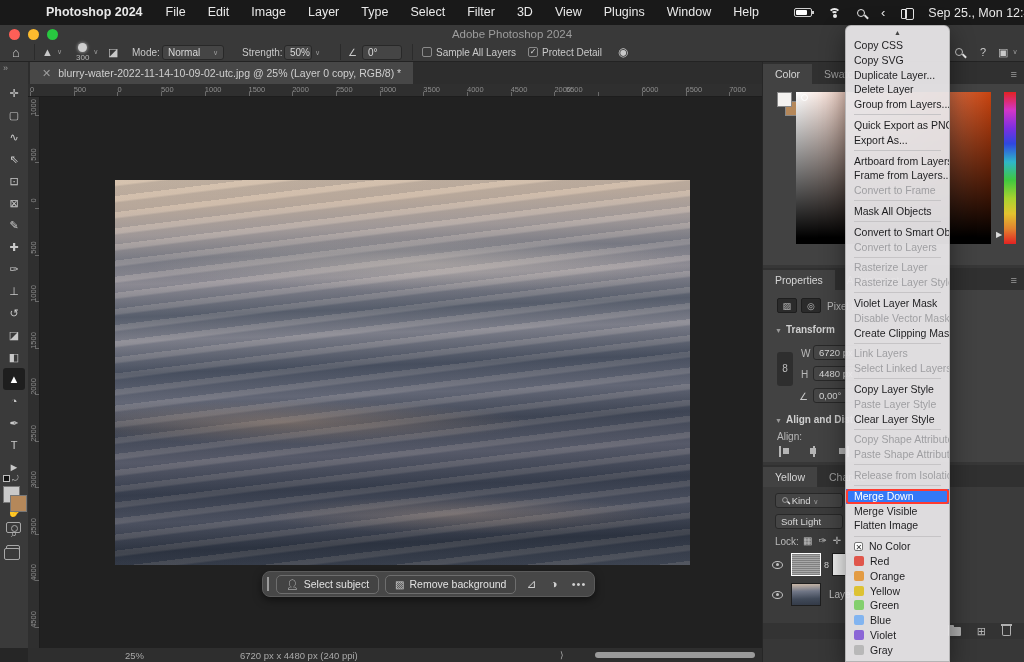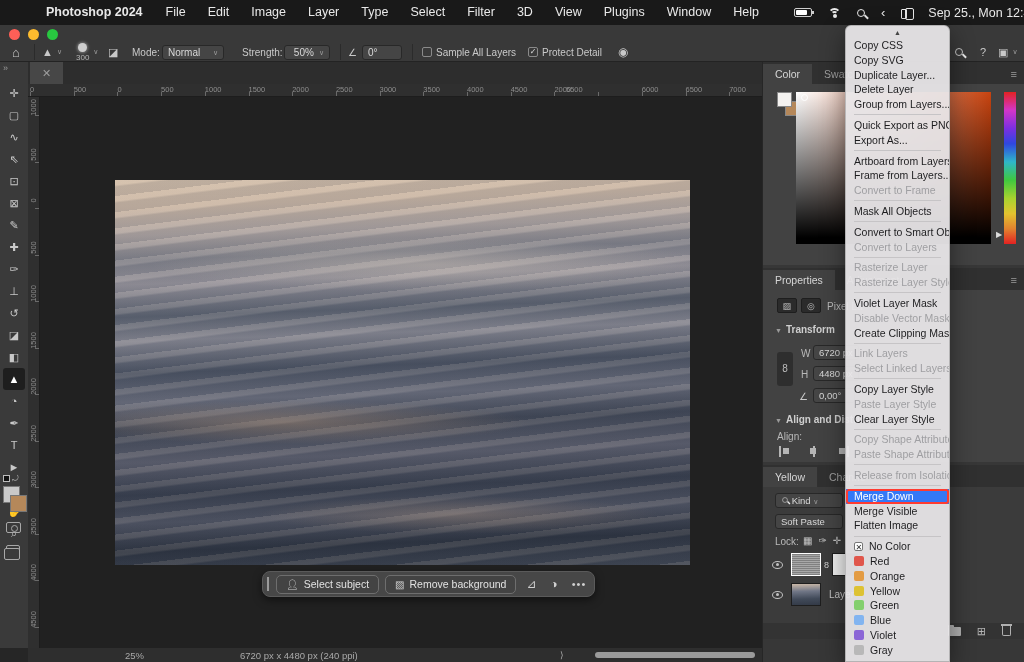--- a/index.html
+++ b/index.html
@@ -232,20 +232,21 @@
       <span class="clock">Sep 25., Mon 12:47</span>
     </span>
   </div>
 
   <div class="titlebar abs">
     <span class="lights">
       <span class="light" style="background:#ff5f57"></span>
       <span class="light" style="background:#febc2e"></span>
       <span class="light" style="background:#28c840"></span>
     </span>
+    <span class="win-title">Adobe Photoshop 2024</span>
   </div>
 
   <div class="optionsbar abs">
     <span class="ob" style="left:12px">
         <span class="glyph" style="font-size:13px">⌂</span>
       </span>
     <span class="ob-sep" style="left:34px"></span>
     <span class="ob" style="left:42px">
         <span class="glyph" style="font-size:11px">▲</span>
         <span class="dd">∨</span>
@@ -262,21 +263,21 @@
       </span>
     <span class="ob" style="left:132px">Mode:</span>
     <span class="ob" style="left:162px">
         <span class="field" style="width:62px; justify-content:space-between">
           <span>Normal</span>
           <span class="dd">∨</span>
         </span>
       </span>
     <span class="ob" style="left:242px">Strength:</span>
     <span class="ob" style="left:284px">
-        <span class="field" style="width:46px; justify-content:flex-end">
+        <span class="field" style="width:28px; justify-content:space-between">
           <span>50%</span>
           <span class="dd">∨</span>
         </span>
       </span>
     <span class="ob-sep" style="left:340px"></span>
     <span class="ob" style="left:348px">
         <span class="glyph" style="font-size:10px">∠</span>
       </span>
     <span class="ob" style="left:362px">
         <span class="field" style="width:40px">
@@ -303,20 +304,21 @@
       </span>
     <span class="ob" style="left:998px">
         <span class="glyph" style="font-size:11px">▣</span>
         <span class="dd">∨</span>
       </span>
   </div>
 
   <div class="tabbar abs">
     <span class="doctab">
       <span class="x">✕</span>
+      <span>blurry-water-2022-11-14-10-09-02-utc.jpg @ 25% (Layer 0 copy, RGB/8) *</span>
     </span>
   </div>
 
   <div class="toolstrip abs">
     <span class="ts-collapse">»</span>
     <div class="tools" id="tools">
         <div class="tool">✛</div>
         <div class="tool">▢</div>
         <div class="tool">∿</div>
         <div class="tool">⇖</div>
@@ -484,21 +486,21 @@
       </div>
     </div>
 
     <div class="pgroup" style="top:403px">
       <div class="ptabs">
         <span class="ptab on">Yellow</span>
         <span class="ptab">Channe</span>
       </div>
       <div class="layersbody">
         <span class="abs tf" style="left:12px; top:6px; width:68px"><span class="lens" style="display:inline-block;transform:scale(.7);border-color:#bbb"></span> <span>Kind</span> <span class="dd">∨</span></span>
-        <span class="abs tf" style="left:12px; top:27px; width:68px">Soft Paste</span>
+        <span class="abs tf" style="left:12px; top:27px; width:68px">Soft Light</span>
         <span class="abs" style="left:12px; top:49px; color:#b9b9b9">Lock:</span>
         <span class="abs" style="left:40px; top:48px; color:#c6c6c6; font-size:10px; letter-spacing:6px">▦✑✛</span>
         <div class="lrow" style="top:66px">
           <span class="eye"></span>
           <span class="thumb1"></span>
           <span class="chain8">8</span>
           <span class="maskthumb"></span>
         </div>
         <div class="lrow" style="top:96px">
           <span class="eye"></span>

